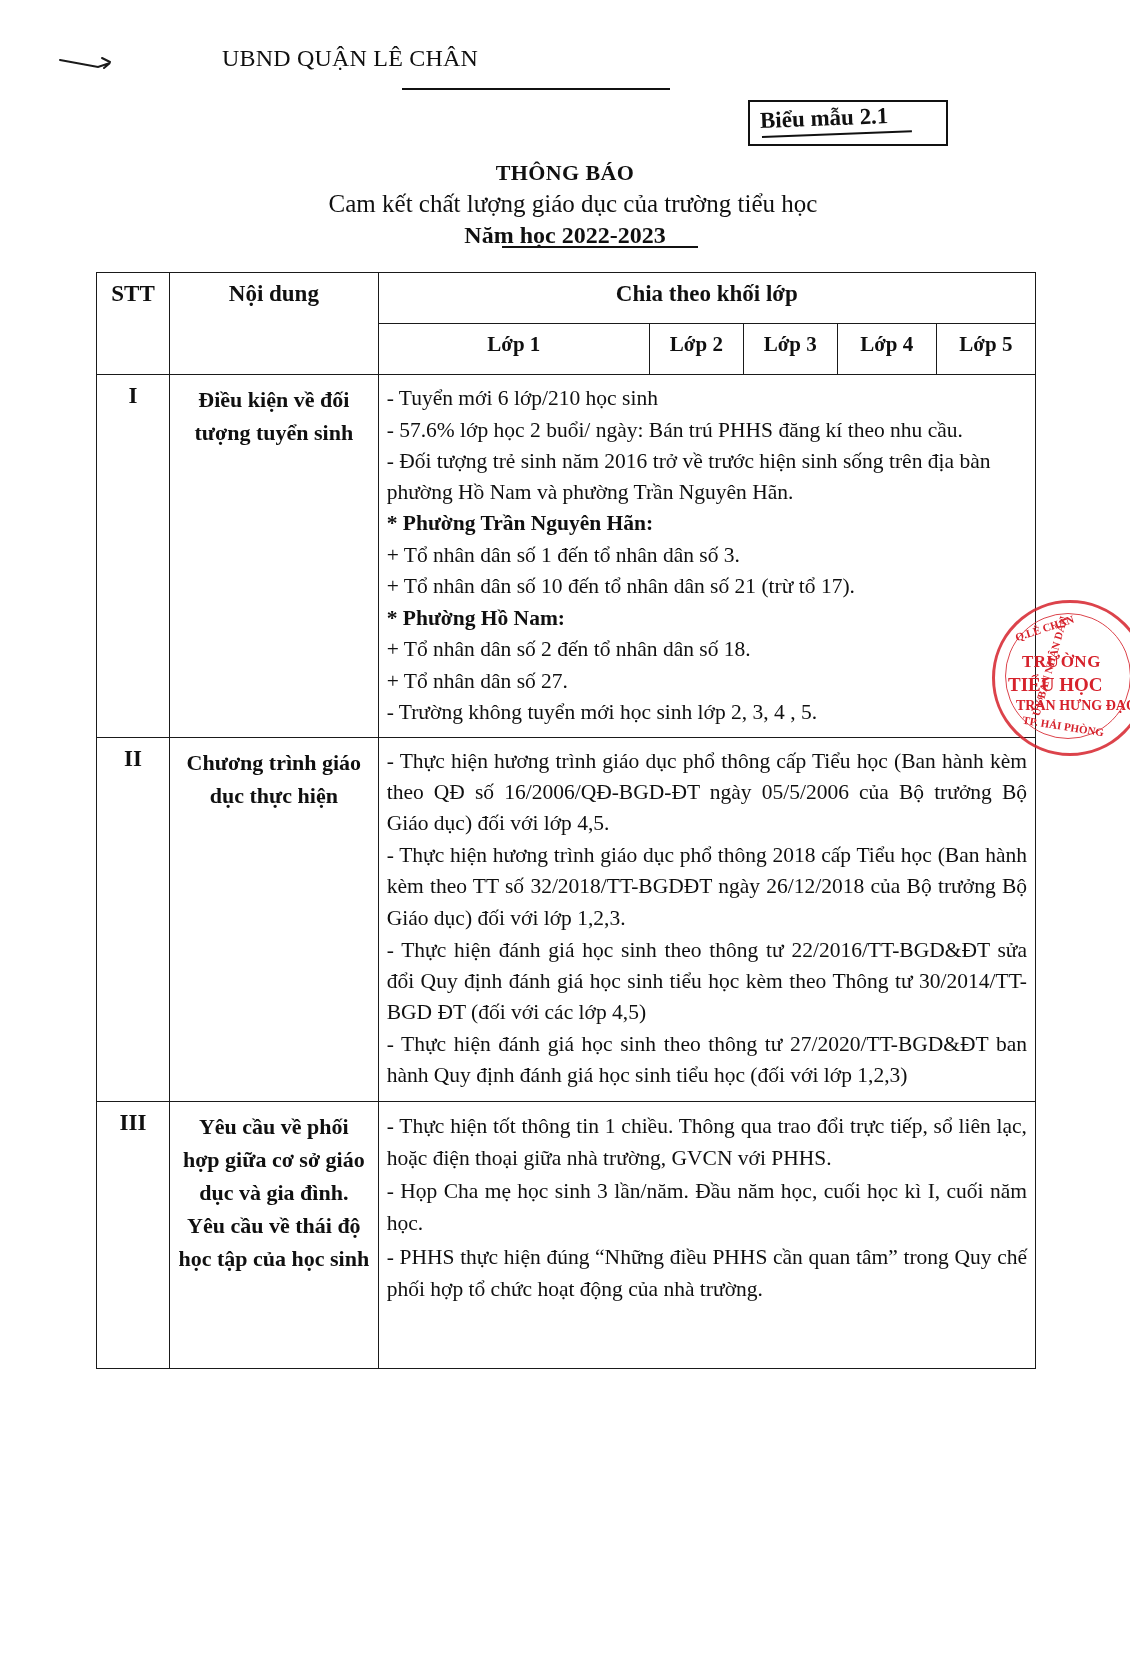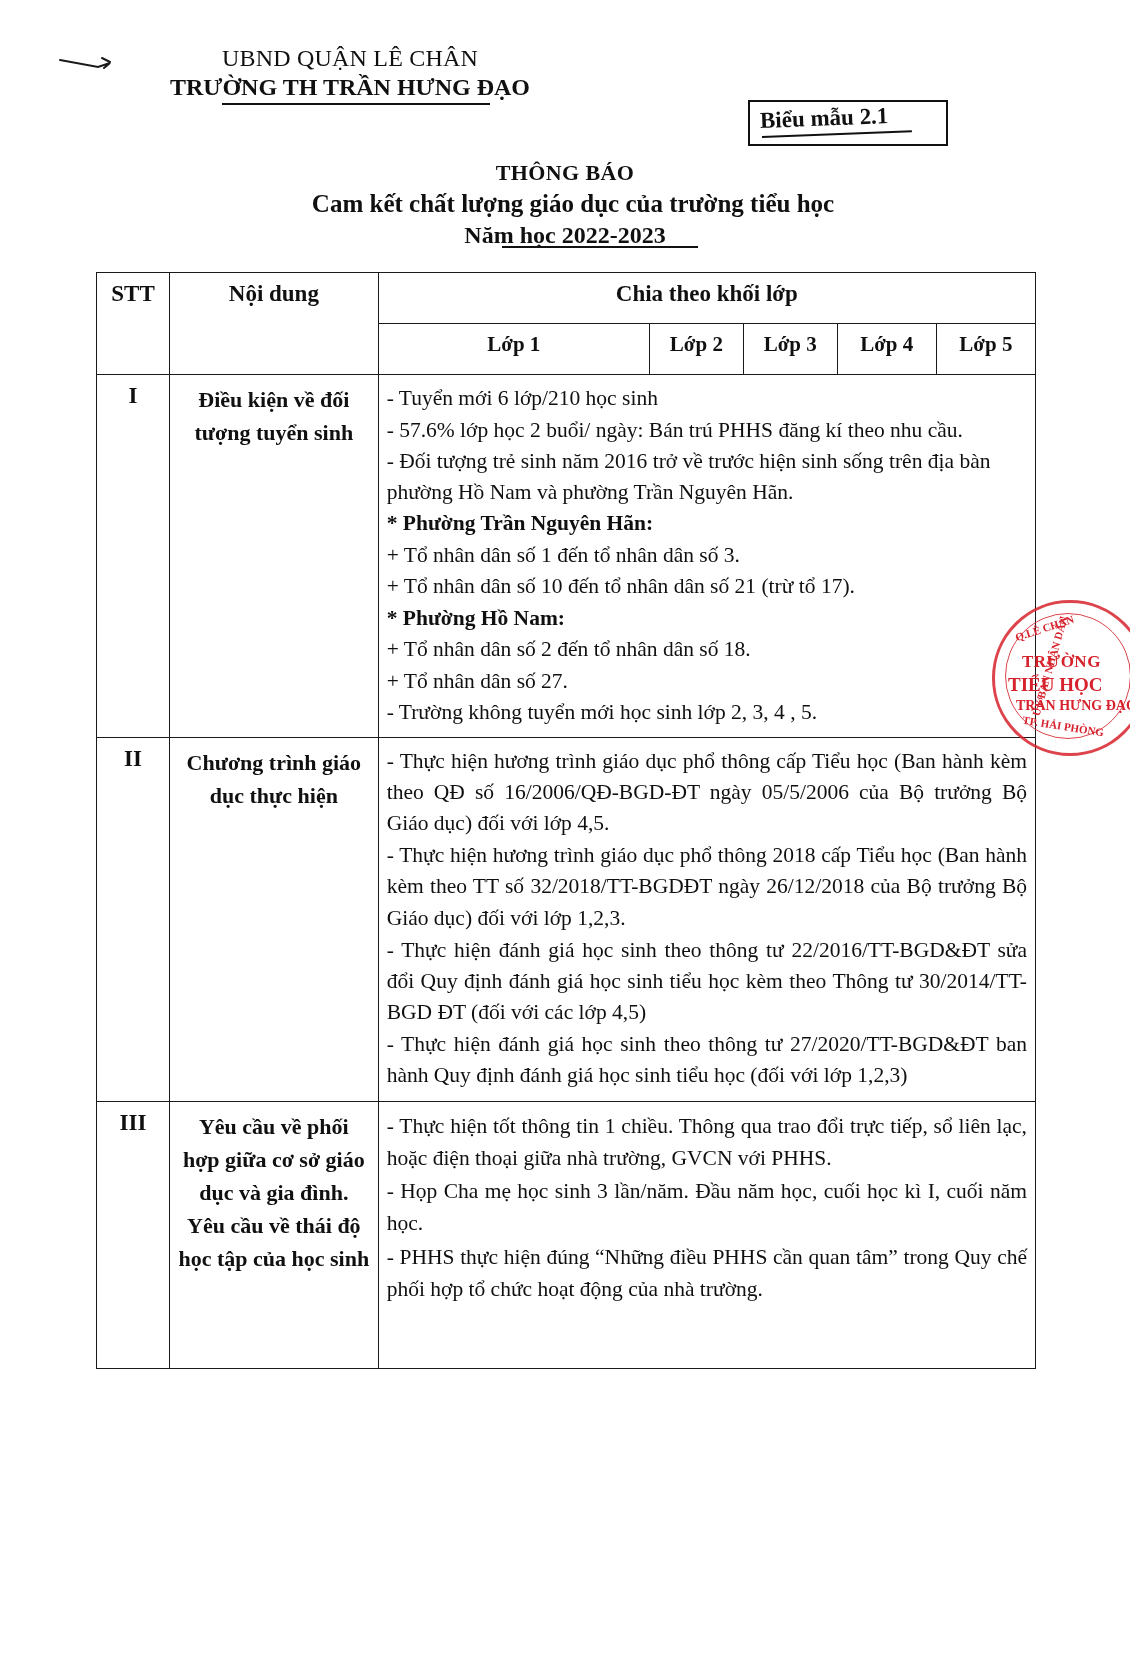--- a/index.html
+++ b/index.html
@@ -105,21 +105,21 @@
     width: 1130px;
     text-align: center;
   }
   .title-main {
     font-size: 22px;
     font-weight: bold;
     letter-spacing: .4px;
   }
   .title-sub {
     font-size: 25px;
-    font-weight: bold;
+    font-weight: normal;
     margin-top: 4px;
     margin-left: 16px;
   }
   .title-year {
     font-size: 24px;
     font-weight: bold;
     margin-top: 4px;
     position: relative;
     display: inline-block;
   }
@@ -260,21 +260,20 @@
 
   <div class="header">
     <svg class="pen-mark" viewBox="0 0 60 22">
       <path d="M2 6 L40 13 L52 9 L46 14" stroke="#1a1a1a" stroke-width="2" fill="none" stroke-linecap="round"></path>
       <path d="M44 4 L52 8" stroke="#1a1a1a" stroke-width="2" fill="none" stroke-linecap="round"></path>
     </svg>
 
     <div class="org-block">
       <div class="org-line1">UBND QUẬN LÊ CHÂN</div>
       <div class="org-line2">
-        <span>TRƯỜNG TH TRẦN HƯNG ĐẠO</span>
         <span class="org-underline"></span>
       </div>
     </div>
 
     <div class="form-code">
       <span>Biểu mẫu 2.1</span>
       <span class="fc-underline"></span>
     </div>
   </div>
 

